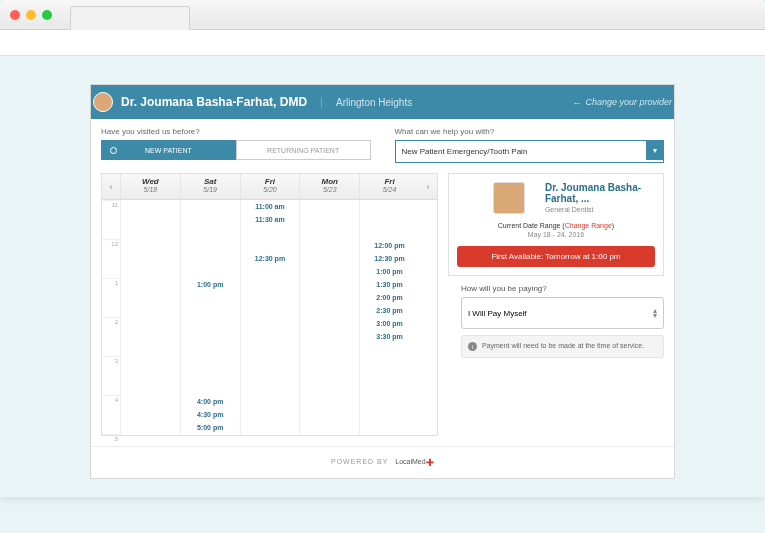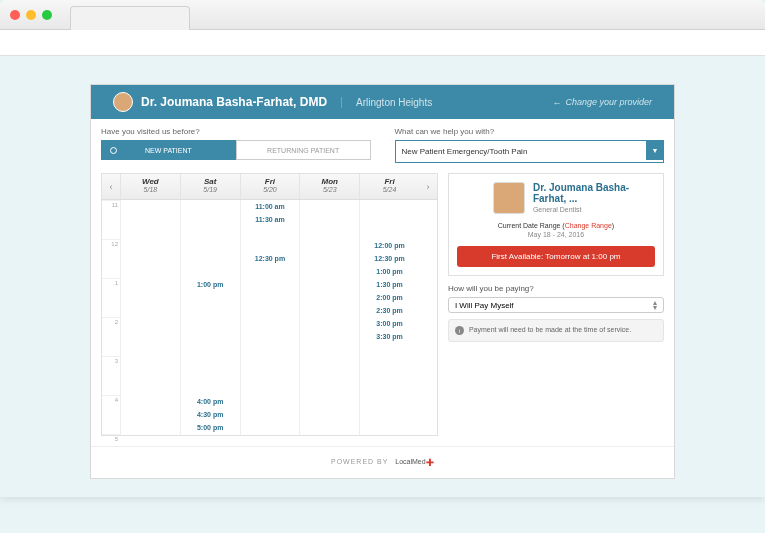--- a/index.html
+++ b/index.html
@@ -8,21 +8,21 @@
 .browser-chrome { height: 30px; background: linear-gradient(#f7f7f7, #e8e8e8); border-bottom: 1px solid #d0d0d0; border-radius: 6px 6px 0 0; display: flex; align-items: center; padding: 0 10px; position: relative; }
 .traffic-lights { display: flex; gap: 6px; }
 .traffic-light { width: 10px; height: 10px; border-radius: 50%; }
 .tl-red { background: #ff5f57; }
 .tl-yellow { background: #ffbd2e; }
 .tl-green { background: #28ca42; }
 .tab-shape { position: absolute; left: 70px; top: 6px; width: 120px; height: 24px; background: #f2f2f2; border: 1px solid #d0d0d0; border-bottom: none; border-radius: 4px 4px 0 0; }
 .url-bar { height: 26px; background: #fff; border-bottom: 1px solid #e0e0e0; }
 .page-wrap { background: #e8f4f6; padding: 28px 90px 18px 90px; }
 .card { background: #fff; border: 1px solid #d8d8d8; }
-.header-bar { background: #3c8aa8; color: #fff; display: flex; align-items: center; height: 34px; padding: 0 22px; }
+.header-bar { background: #3c8aa8; color: #fff; display: flex; align-items: center; height: 34px; padding: 0 2px; }
 .avatar-sm { width: 20px; height: 20px; border-radius: 50%; background: #d9a876; margin-right: 8px; border: 1px solid #fff; flex-shrink: 0; }
 .provider-name { font-size: 12px; font-weight: bold; color: #fff; }
 .location { font-size: 10px; color: #cfe4ec; margin-left: 14px; border-left: 1px solid #6aa8bf; padding-left: 14px; }
 .change-provider { margin-left: auto; font-size: 9px; color: #cfe4ec; font-style: italic; display: flex; align-items: center; gap: 4px; cursor: pointer; }
 .form-row { display: flex; padding: 8px 10px 10px 10px; gap: 24px; }
 .form-col { flex: 1; }
 .form-label { font-size: 8px; color: #666; margin-bottom: 4px; }
 .toggle-group { display: flex; }
 .toggle-btn { flex: 1; height: 20px; font-size: 7px; border: 1px solid #ccc; background: #fff; color: #999; display: flex; align-items: center; justify-content: center; cursor: pointer; position: relative; }
 .toggle-btn.active { background: #3c8aa8; color: #fff; border-color: #3c8aa8; }
@@ -39,31 +39,31 @@
 .cal-day-date { font-size: 7px; color: #777; }
 .cal-body { display: flex; position: relative; height: 235px; }
 .cal-hours { width: 18px; font-size: 6px; color: #aaa; }
 .cal-hours div { height: 39px; text-align: right; padding-right: 2px; padding-top: 1px; border-top: 1px solid #f0f0f0; }
 .cal-cols { flex: 1; display: flex; }
 .cal-col { flex: 1; border-left: 1px solid #eee; position: relative; }
 .slot { font-size: 7px; color: #2a6f8e; font-weight: bold; text-align: center; height: 13px; line-height: 13px; cursor: pointer; }
 .cal-nav-right-spacer { width: 18px; }
 .sidebar { flex: 1; }
 .provider-box { border: 1px solid #e0e0e0; padding: 8px; }
-.provider-head { display: flex; gap: 8px; padding-left: 36px; }
+.provider-head { display: flex; gap: 20px; padding-left: 36px; }
 .avatar-md { width: 32px; height: 32px; border-radius: 3px; background: #d9a876; flex-shrink: 0; border: 1px solid #ddd; }
 .provider-title { font-size: 10px; font-weight: bold; color: #2a6f8e; }
 .provider-sub { font-size: 7px; color: #888; margin-top: 2px; }
 .date-range-row { text-align: center; margin-top: 8px; font-size: 7px; color: #333; }
 .change-range { color: #d83a2c; }
 .date-range-val { text-align: center; font-size: 7px; color: #888; margin-top: 2px; }
 .first-avail-btn { background: #d83a2c; color: #fff; font-size: 8px; text-align: center; padding: 6px; border-radius: 3px; margin-top: 8px; cursor: pointer; }
-.pay-section { margin-top: 8px; }
+.pay-section { margin-top: 8px; margin-left: 13px; }
 .pay-label { font-size: 8px; color: #555; margin-bottom: 4px; }
-.pay-select { border: 1px solid #ccc; height: 16px; font-size: 8px; display: flex; align-items: center; padding: 0 6px; position: relative; border-radius: 3px; background: #fff; }
+.pay-select { border: 1px solid #ccc; height: 32px; font-size: 8px; display: flex; align-items: center; padding: 0 6px; position: relative; border-radius: 3px; background: #fff; }
 .pay-caret { position: absolute; right: 6px; font-size: 8px; color: #888; display: flex; flex-direction: column; line-height: 5px; }
 .pay-note { background: #f4f4f4; border: 1px solid #e4e4e4; font-size: 7px; color: #666; padding: 6px; margin-top: 6px; border-radius: 3px; display: flex; gap: 5px; }
 .info-icon { width: 9px; height: 9px; border-radius: 50%; background: #888; color: #fff; font-size: 6px; display: inline-flex; align-items: center; justify-content: center; flex-shrink: 0; }
 .footer { text-align: center; font-size: 7px; color: #999; padding: 10px 0; border-top: 1px solid #eee; letter-spacing: 1px; }
 .footer-brand { color: #555; font-weight: normal; letter-spacing: 0; margin-left: 4px; }
 .plus-icon { color: #d83a2c; font-size: 10px; vertical-align: middle; }
 </style>
 </head>
 <body>
 

